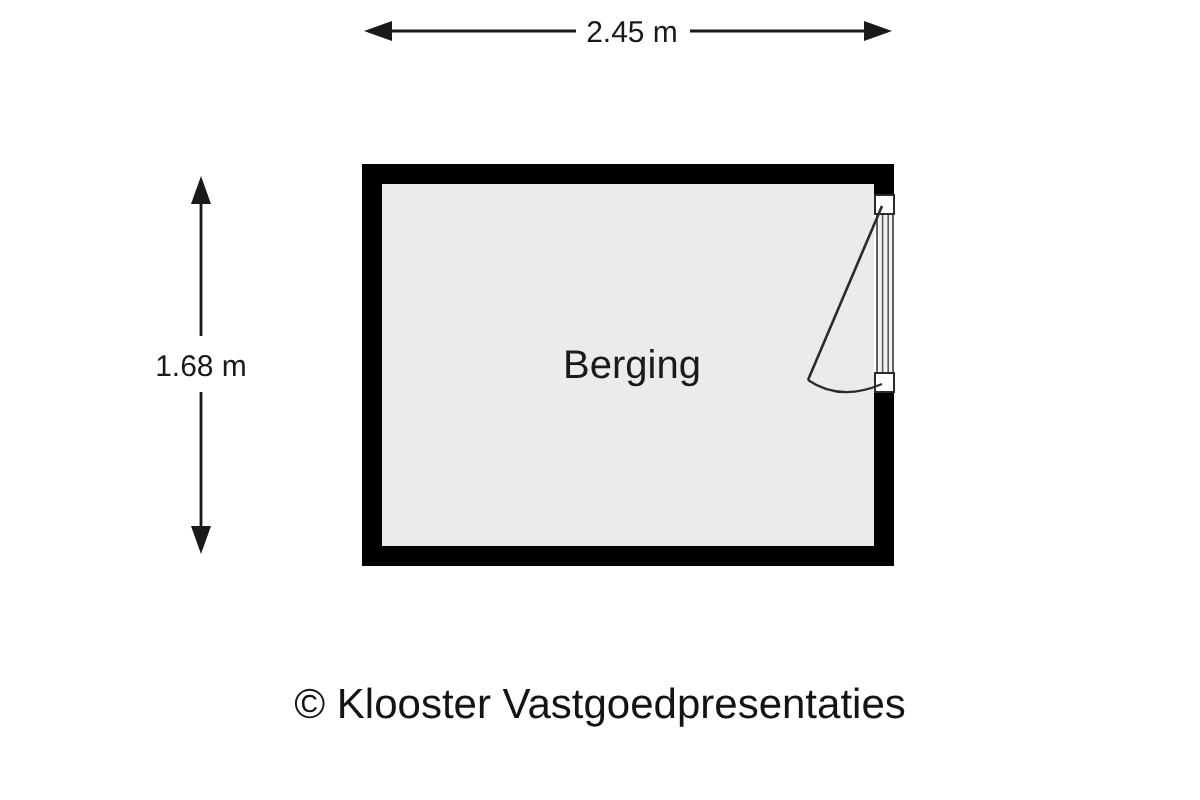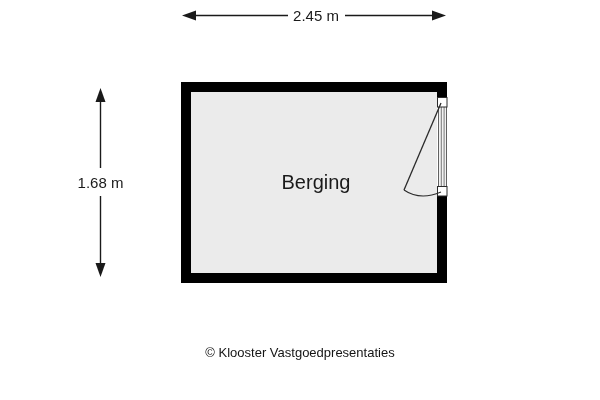--- a/index.html
+++ b/index.html
@@ -48,21 +48,21 @@
   }
   .caption-line-1 {
     font-family: "Liberation Sans", sans-serif;
     font-size: 17.5px;
     line-height: 23px;
     white-space: nowrap;
     overflow: hidden;
   }
   .caption-line-2 {
     font-family: "Liberation Sans", sans-serif;
-    font-size: 13px;
+    font-size: 21px;
     line-height: 23px;
     white-space: nowrap;
     overflow: hidden;
     margin-top: 1px;
   }
 </style>
 </head>
 <body>
 
 <div id="floorplan-page">

